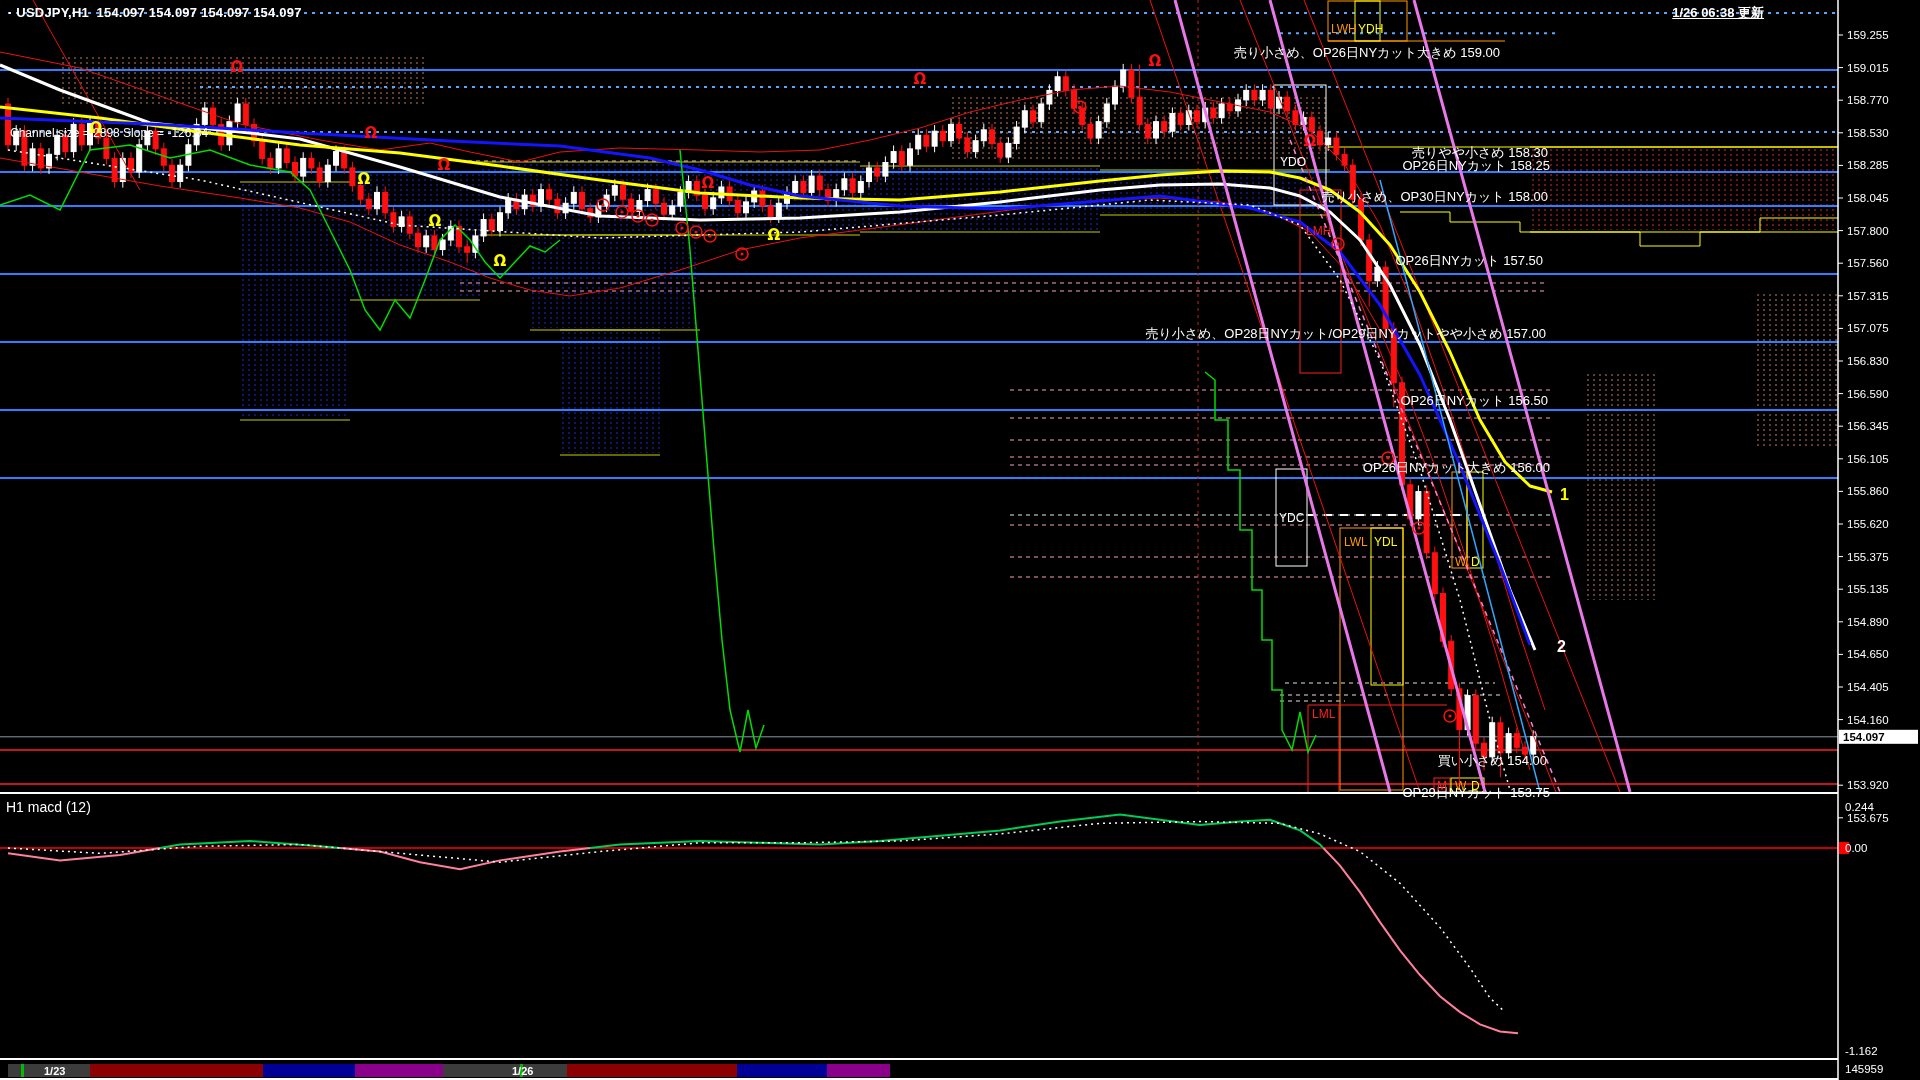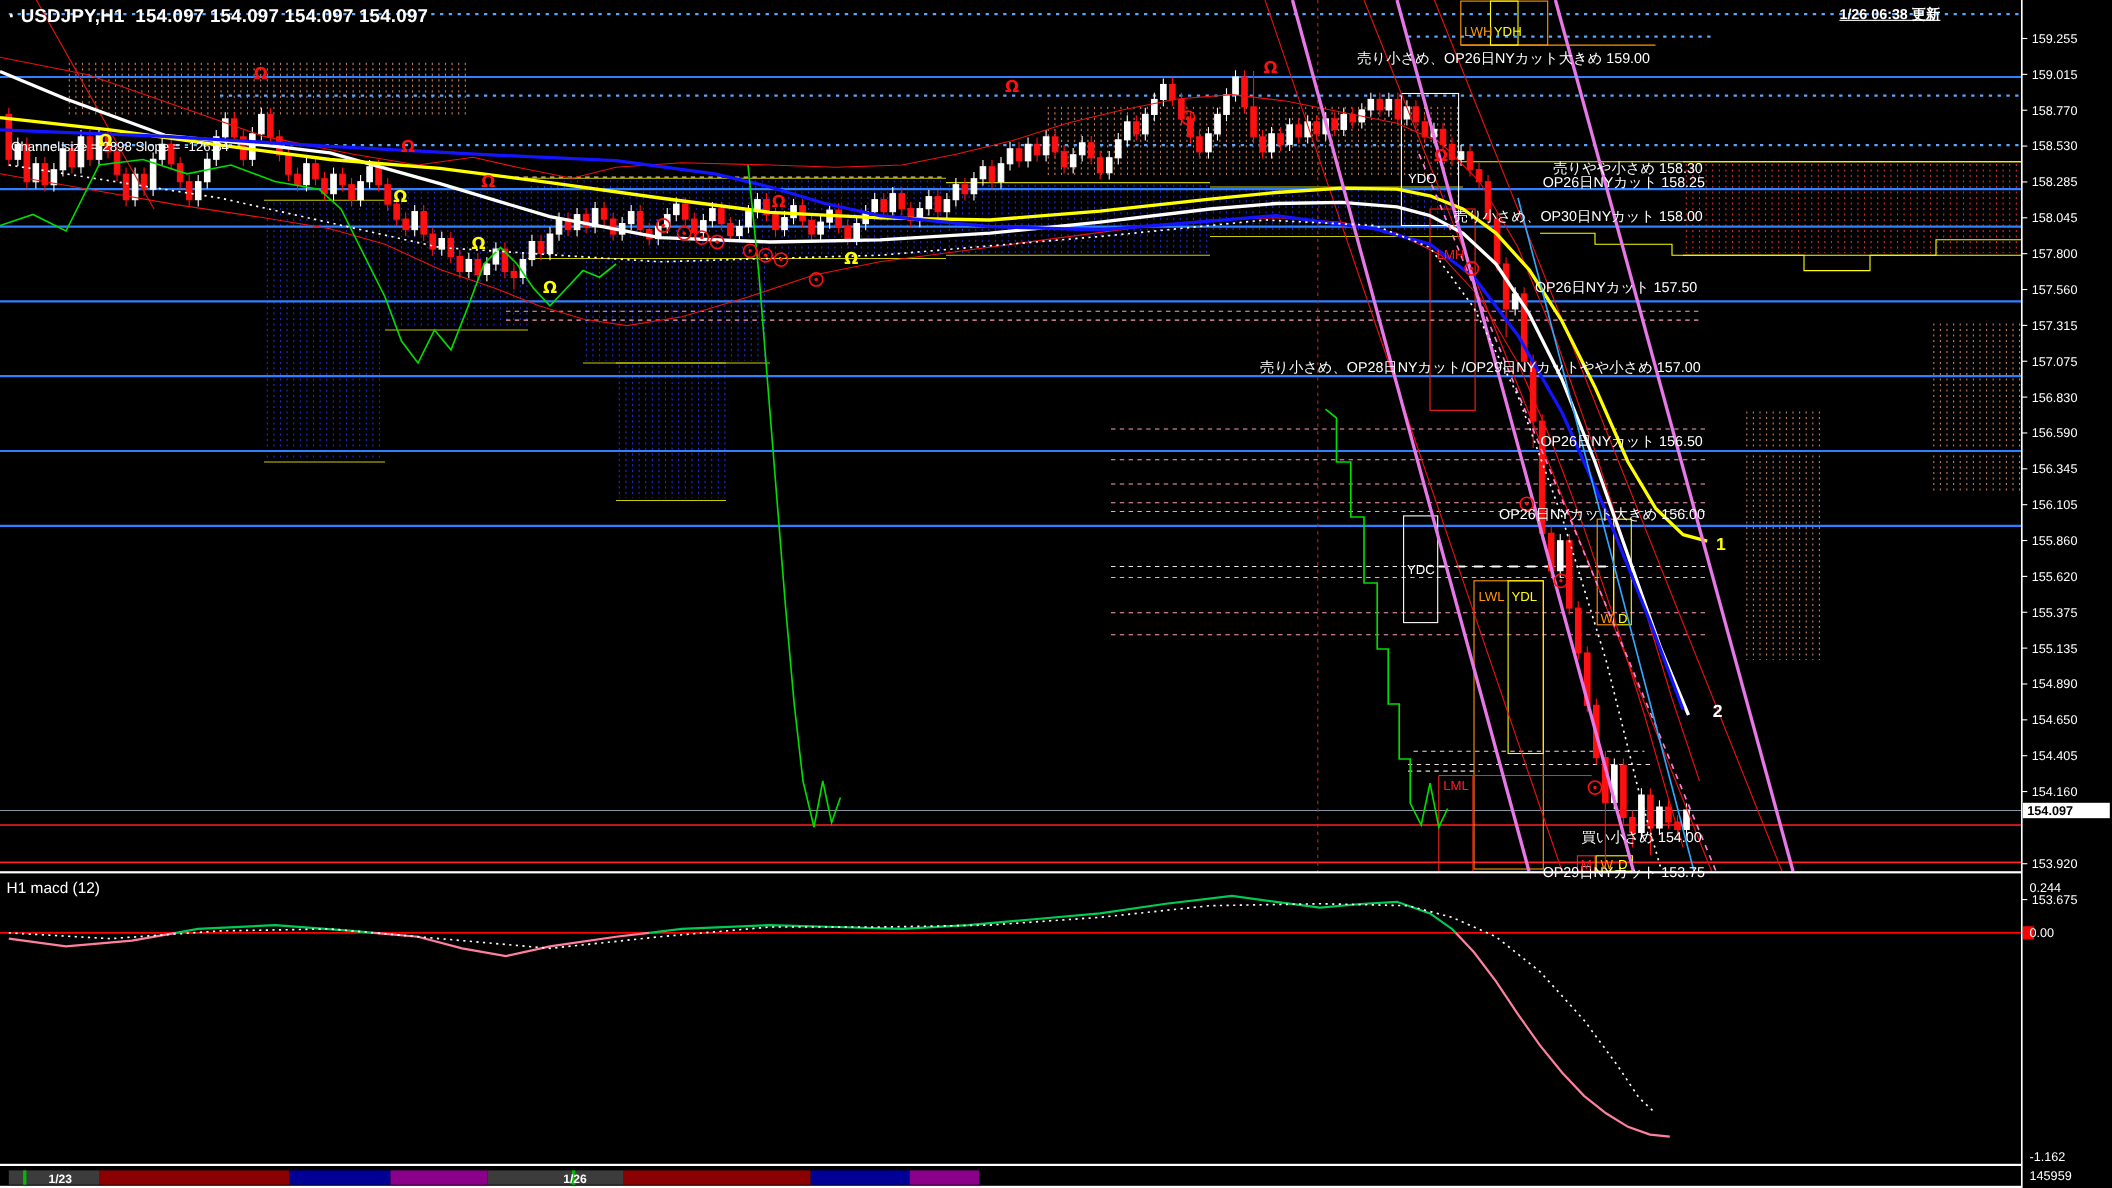--- a/index.html
+++ b/index.html
@@ -1,20 +1,20 @@
 <!DOCTYPE html>
 <html><head>
 <meta charset="utf-8">
 <style>
   html,body{margin:0;padding:0;background:#000;}
   #app{position:relative;width:1920px;height:1080px;background:#000;overflow:hidden;
        font-family:"Liberation Sans",sans-serif;}
   #chart-svg{position:absolute;left:0;top:0;}
   .ovl{position:absolute;color:#fff;white-space:pre;}
-  #symbol-info{left:8px;top:5px;font-size:17px;font-weight:bold;letter-spacing:.2px;text-align:right;}
+  #symbol-info{left:8px;top:5px;font-size:13px;font-weight:bold;letter-spacing:.2px;text-align:right;}
   #updated{right:156px;top:4px;font-size:13px;font-weight:bold;text-decoration:underline;}
   #watermark{left:56px;top:66px;font-size:60px;font-weight:bold;letter-spacing:2px;}
   #channel-info{left:10px;top:78px;font-size:12px;margin-top:48px;}
   #macd-label{left:6px;top:799px;font-size:14px;}
   #macd-btn{position:absolute;left:857px;top:1086px;width:52px;height:14px;background:#7f7f7f;
     color:#00dd44;font-size:10px;line-height:14px;text-align:center;border:1px dotted #bbb;
     box-sizing:border-box;font-family:"Liberation Sans",sans-serif;}
 </style>
 </head>
 <body>

